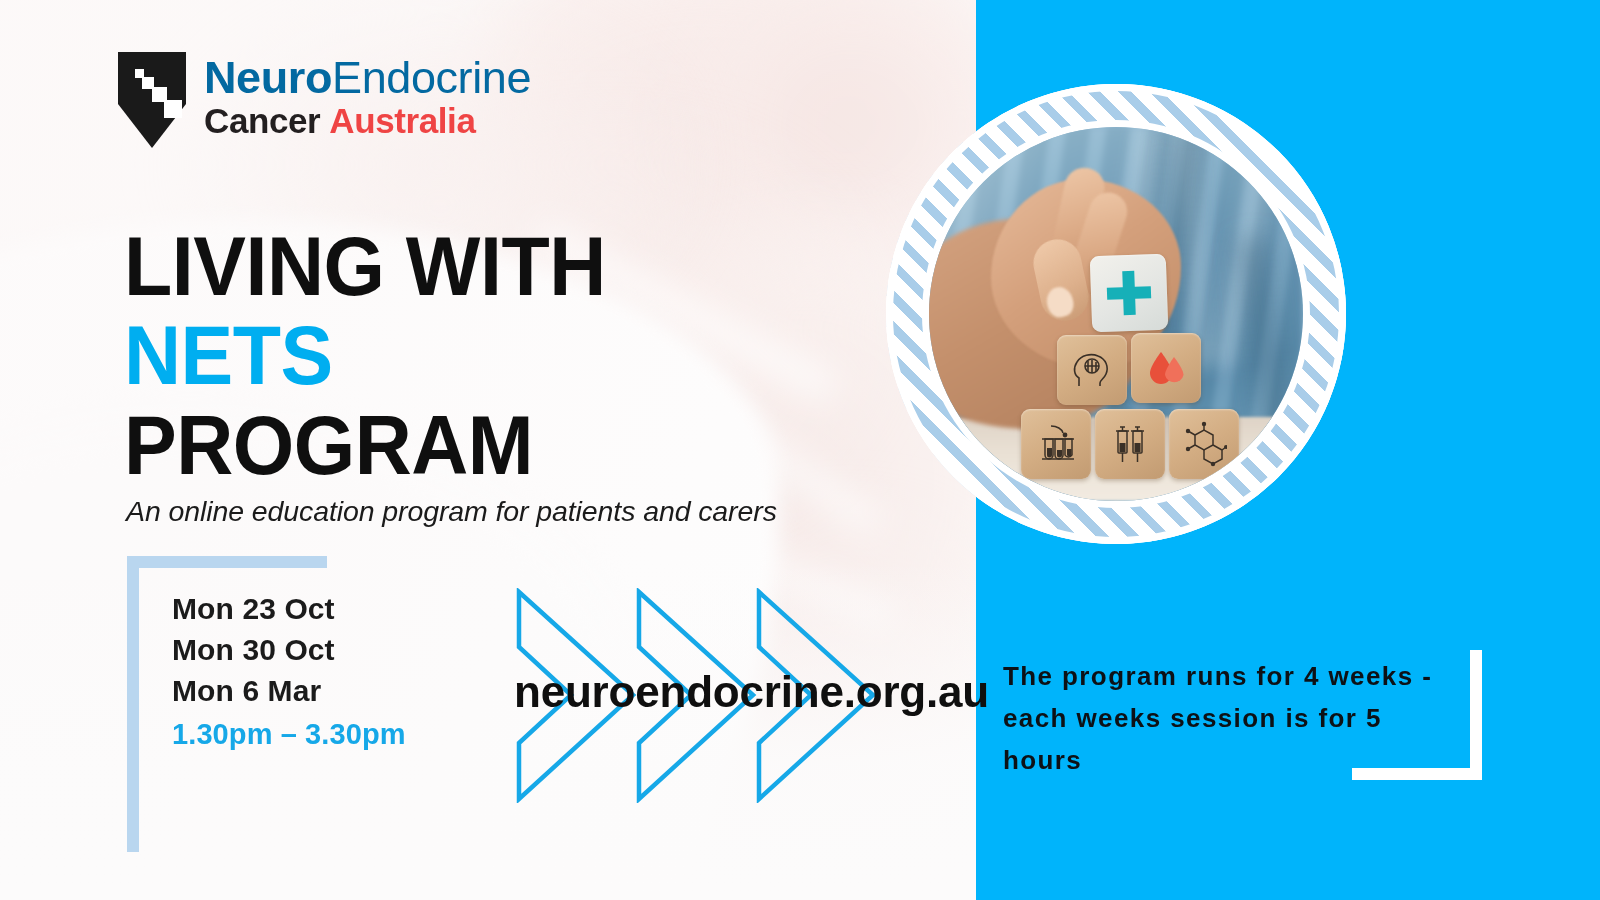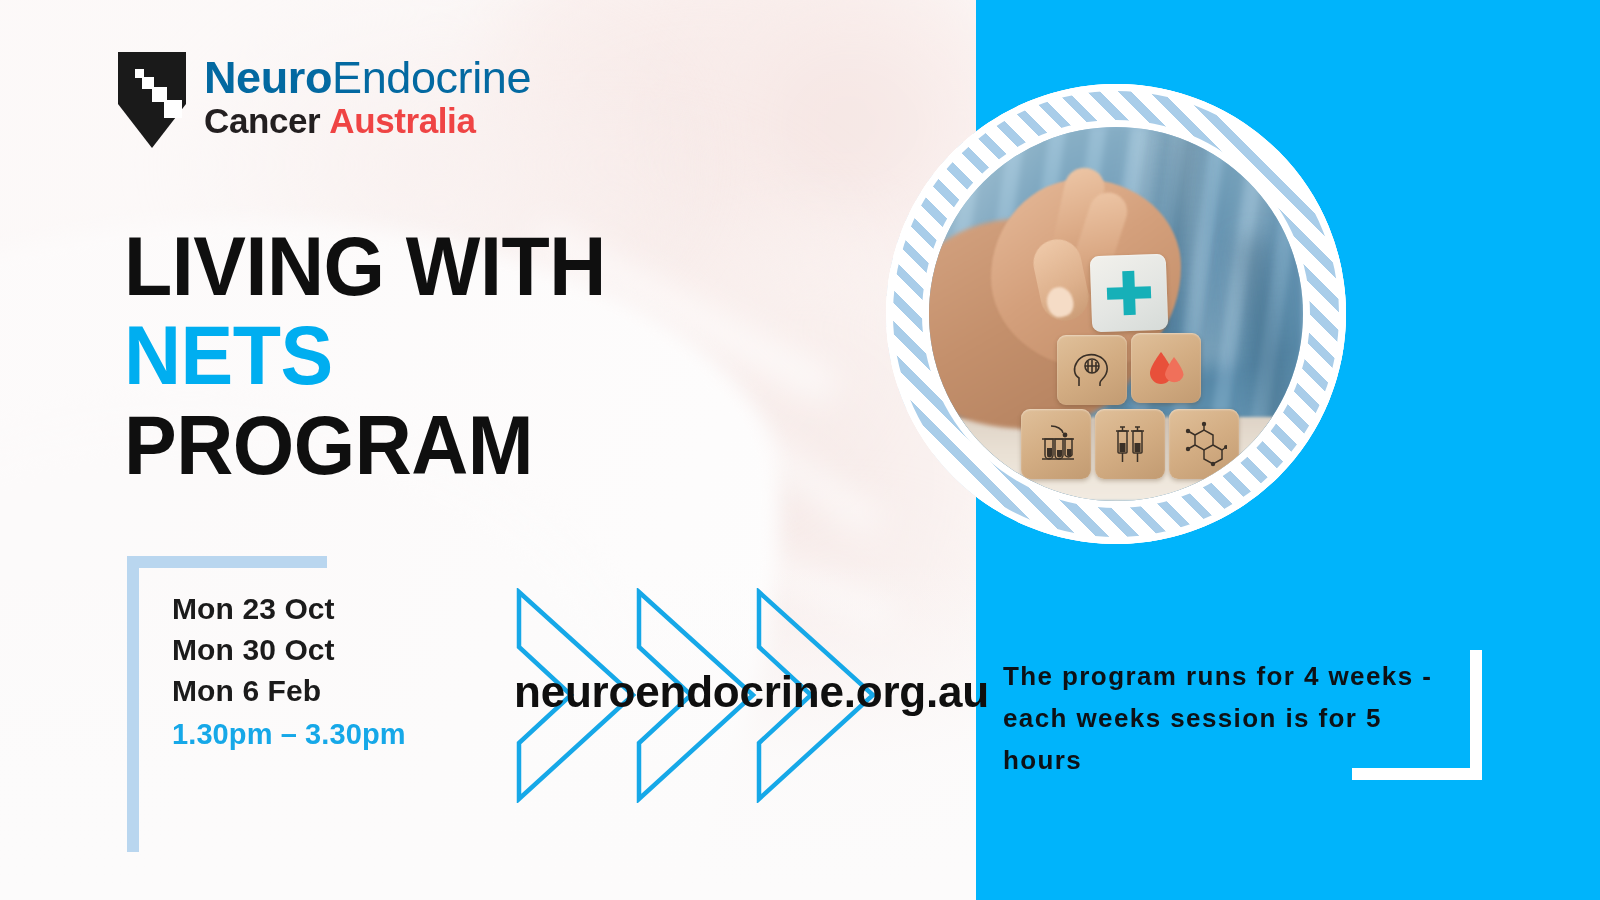--- a/index.html
+++ b/index.html
@@ -393,28 +393,29 @@
       <div class="logo-line2"><span class="lt-bold">Cancer</span><span class="lt-light">Australia</span></div>
     </div>
   </div>
 
   <div class="headline">
     <span class="hl">LIVING WITH</span>
     <span class="hl hl-accent">NETS</span>
     <span class="hl">PROGRAM</span>
   </div>
 
+  <div class="subtitle">An online education program for patients and carers</div>
 
   <div class="date-bracket-top"></div>
   <div class="date-bracket-left"></div>
 
   <div class="date-list">
     <div class="date-item">Mon 23 Oct</div>
     <div class="date-item">Mon 30 Oct</div>
-    <div class="date-item">Mon 6 Feb</div>
+    <div class="date-item">Mon 6 Mar</div>
     <div class="date-time">1.30pm – 3.30pm</div>
   </div>
 
   <svg class="chevrons" viewBox="0 0 420 215">
     <g fill="none" stroke="#16a8e8" stroke-width="4.5" stroke-linejoin="miter">
       <path d="M4 4 L118 107 L4 211 L4 155 L56 107 L4 59 Z"></path>
       <path d="M124 4 L238 107 L124 211 L124 155 L176 107 L124 59 Z"></path>
       <path d="M244 4 L358 107 L244 211 L244 155 L296 107 L244 59 Z"></path>
     </g>
   </svg>

